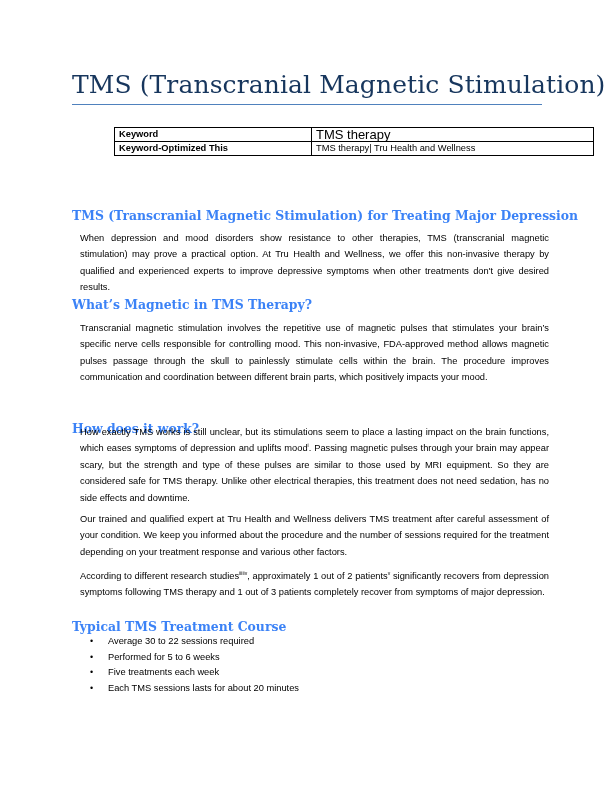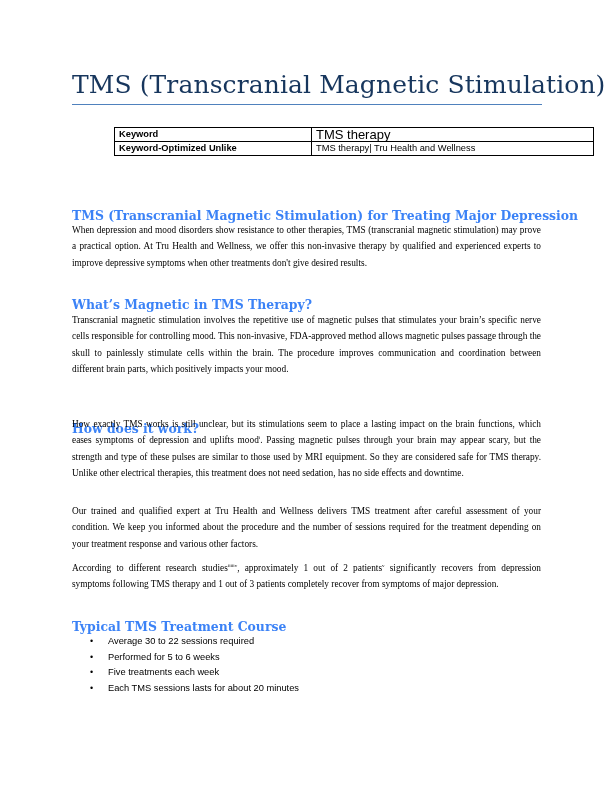--- a/index.html
+++ b/index.html
@@ -10,43 +10,43 @@
            font-size: 25px; color: #17365d; letter-spacing: 0.1px; white-space: nowrap; }
   .title-rule { position: absolute; left: 72px; top: 104px; width: 470px; height: 1px; background: #4f81bd; }
   table.kw { position: absolute; left: 66px; top: 127px; width: 480px; border-collapse: collapse;
              font-size: 9.3px; line-height: 13px; margin-left: 48px; }
   table.kw td { border: 1px solid #000; padding: 0 4px; vertical-align: top; }
   table.kw td.k { font-weight: bold; width: 188px; }
   table.kw td.v { text-align: justify; }
   table.kw tr.r0 td.v { font-size: 13px; }
   h2 { position: absolute; left: 72px; margin: 0; font-family: "DejaVu Serif", "Liberation Serif", serif;
        font-weight: bold; font-size: 12.4px; color: #3b82f6; white-space: nowrap; }
-  p.body { position: absolute; left: 72px; width: 469px; margin: 0; font-size: 9.3px;
-           line-height: 16.4px; text-align: justify; font-family: Liberation Serif, serif; }
+  p.body { position: absolute; left: 72px; width: 469px; margin: 8px; font-size: 9.3px;
+           line-height: 16.4px; text-align: justify; }
   sup { font-size: 5px; vertical-align: super; line-height: 0; }
   ul.course { position: absolute; left: 72px; top: 634px; margin: 0; padding: 0; list-style: none; font-size: 9.3px; }
   ul.course li { position: relative; padding-left: 36px; height: 15.5px; line-height: 15.5px; }
   ul.course li .bullet { position: absolute; left: 18px; top: 0; font-size: 9px; }
 </style>
 </head>
 <body>
 
 <div>
 
   <div class="title">TMS (Transcranial Magnetic Stimulation)</div>
   <div class="title-rule"></div>
 
   <table class="kw">
     <tbody>
         <tr class="r0">
       <td class="k">Keyword</td>
       <td class="v">TMS therapy</td>
     </tr>
     <tr>
-      <td class="k">Keyword-Optimized Unlike</td>
+      <td class="k">Keyword-Optimized This</td>
       <td class="v">TMS therapy| Tru Health and Wellness</td>
     </tr>
   </tbody>
     </table>
 
   <h2 style="top:208px">TMS (Transcranial Magnetic Stimulation) for Treating Major Depression</h2>
   <p class="body" style="top:222px">When depression and mood disorders show resistance to other therapies, TMS (transcranial magnetic stimulation) may prove a practical option. At Tru Health and Wellness, we offer this non-invasive therapy by qualified and experienced experts to improve depressive symptoms when other treatments don't give desired results.</p>
 
   <h2 style="top:297px">What’s Magnetic in TMS Therapy?</h2>
   <p class="body" style="top:312px">Transcranial magnetic stimulation involves the repetitive use of magnetic pulses that stimulates your brain’s specific nerve cells responsible for controlling mood. This non-invasive, FDA-approved method allows magnetic pulses passage through the skull to painlessly stimulate cells within the brain. The procedure improves communication and coordination between different brain parts, which positively impacts your mood.</p>

